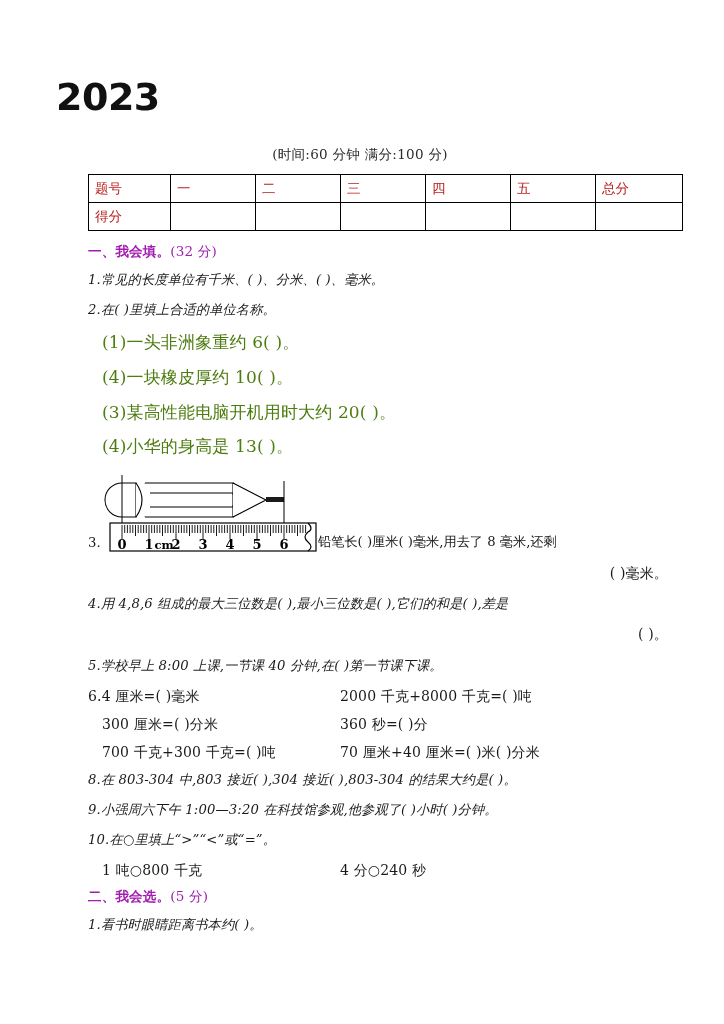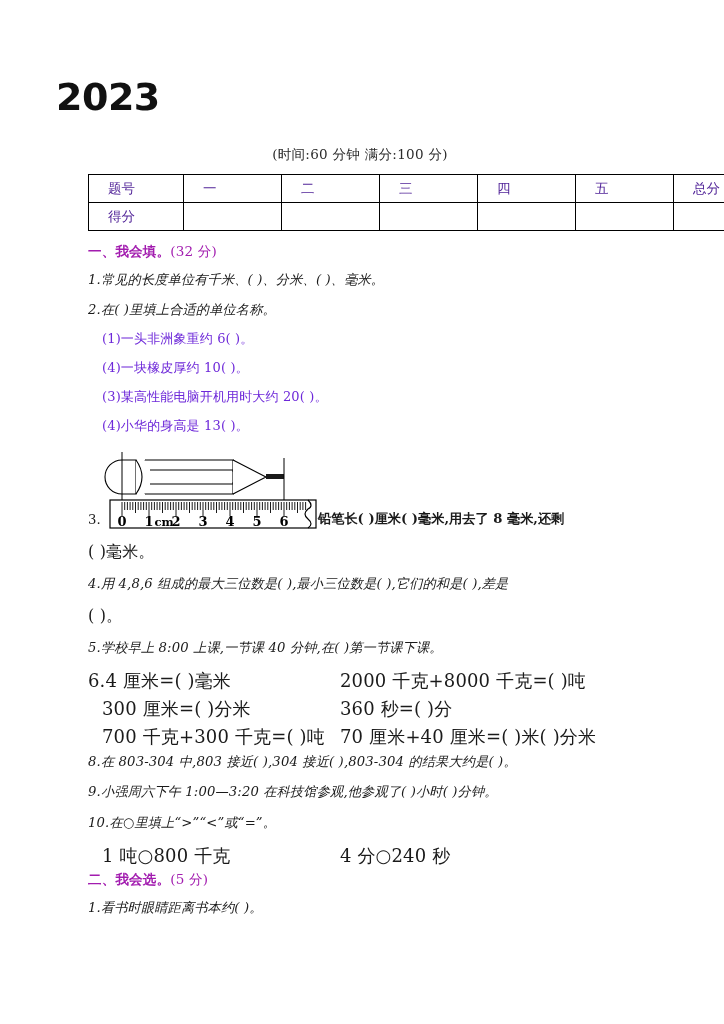--- a/index.html
+++ b/index.html
@@ -52,23 +52,23 @@
     left: 88px;
     top: 174px;
     width: 544px;
     border-collapse: collapse;
     table-layout: fixed;
   }
   .score-table td {
     border: 1.4px solid #000;
     height: 27px;
     font-size: 13.5px;
-    padding: 0 0 0 19px;
+    padding: 0 0 0 6px;
     vertical-align: middle;
-    color: #4c1d95;
+    color: #b91c1c;
   }
   .score-table .col-head { width: 75px; }
   .score-table .col-num  { width: 78px; }
   .score-table .col-total{ width: 80px; }
 
   
   .content {
     position: absolute;
     left: 88px;
     top: 243px;
@@ -87,43 +87,44 @@
   .q {
     font-size: 13.2px;
     line-height: 1.45;
     margin: 0 0 11px 0;
     letter-spacing: 0.15px;
     color: #1a1a1a;
     white-space: nowrap;
     font-style: italic;
   }
   .sub {
-    font-size: 13px;
+    font-size: 17px;
     line-height: 1.45;
     margin: 0 0 10px 0;
     padding-left: 14px;
     letter-spacing: 0.15px;
-    color: #6d28d9;
+    color: #4d7c0f;
   }
   .twocol {
-    font-size: 18px;
+    font-size: 14px;
     line-height: 1.45;
     margin: 0 0 11px 0;
     letter-spacing: 0.15px;
     position: relative;
     height: 17px;
   }
   .twocol .left  { position: absolute; left: 0;   top: 0; white-space: nowrap; }
   .twocol .right { position: absolute; left: 252px; top: 0; white-space: nowrap; }
   .twocol.indent .left { left: 14px; }
   .cont-line {
-    font-size: 16px;
+    font-size: 14px;
     line-height: 1.45;
     margin: 8px 0 11px 0;
     letter-spacing: 0.15px;
+    text-align: right;
   }
 
   
   .figure-block {
     position: relative;
     margin: 4px 0 0 0;
     height: 92px;
   }
   .fig-label {
     position: absolute;
@@ -135,21 +136,20 @@
     position: absolute;
     left: 10px;
     top: 0px;
   }
   .fig-tail {
     position: absolute;
     left: 230px;
     top: 64px;
     font-size: 13.2px;
     white-space: nowrap;
-    font-weight: bold;
   }
 
   .after-fig {
     margin-top: 2px;
   }
 </style>
 </head>
 <body>
 
 <div class="page">

